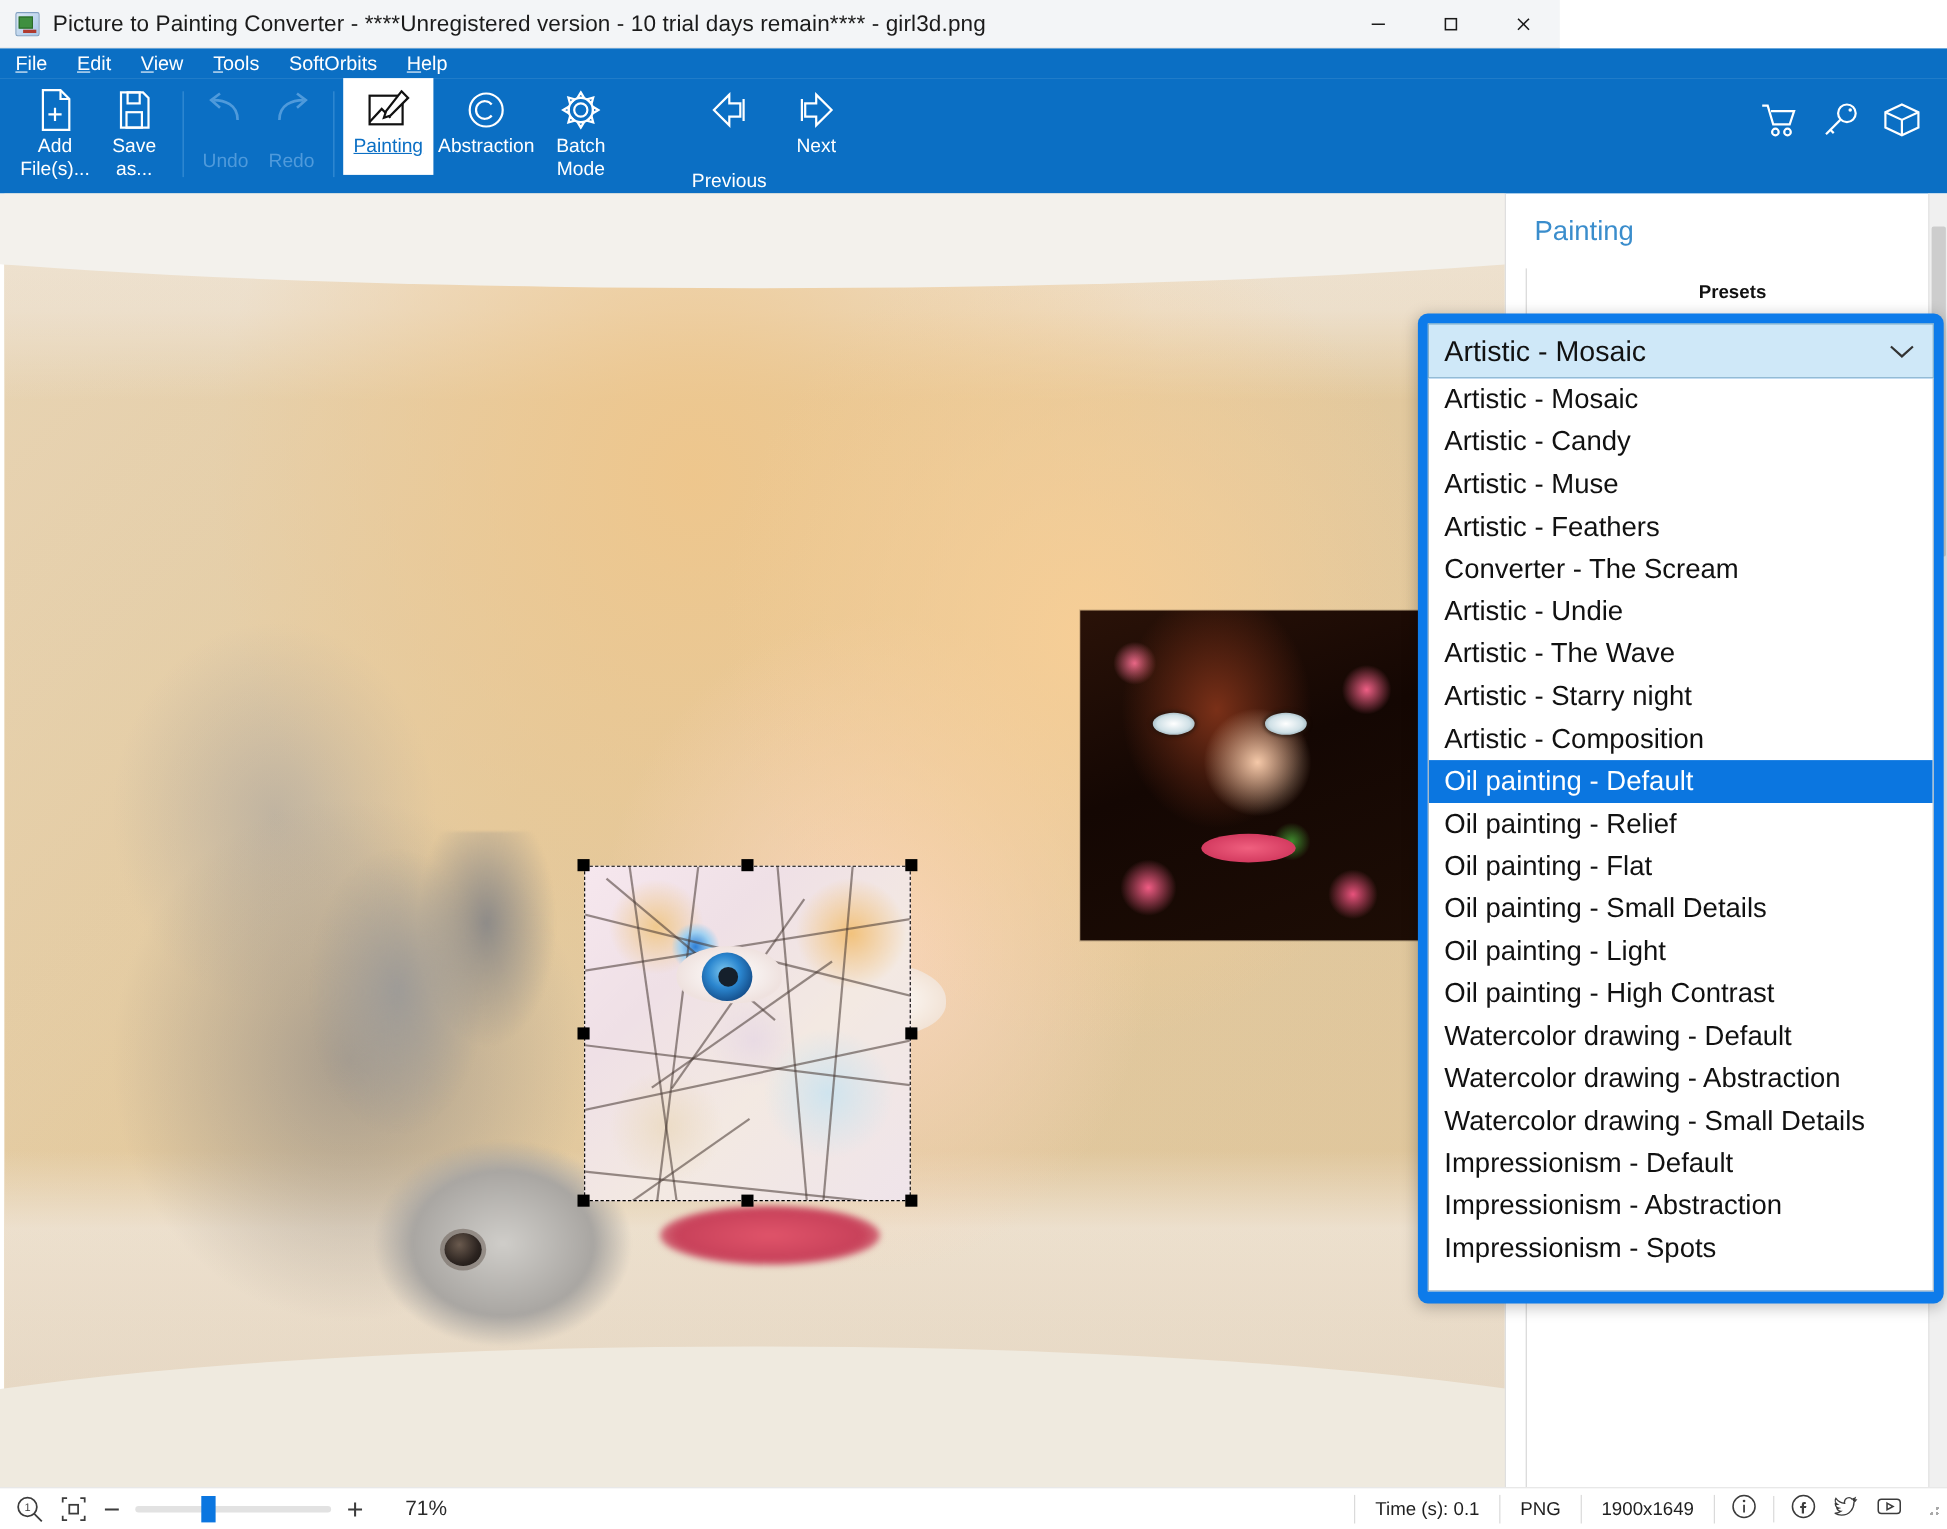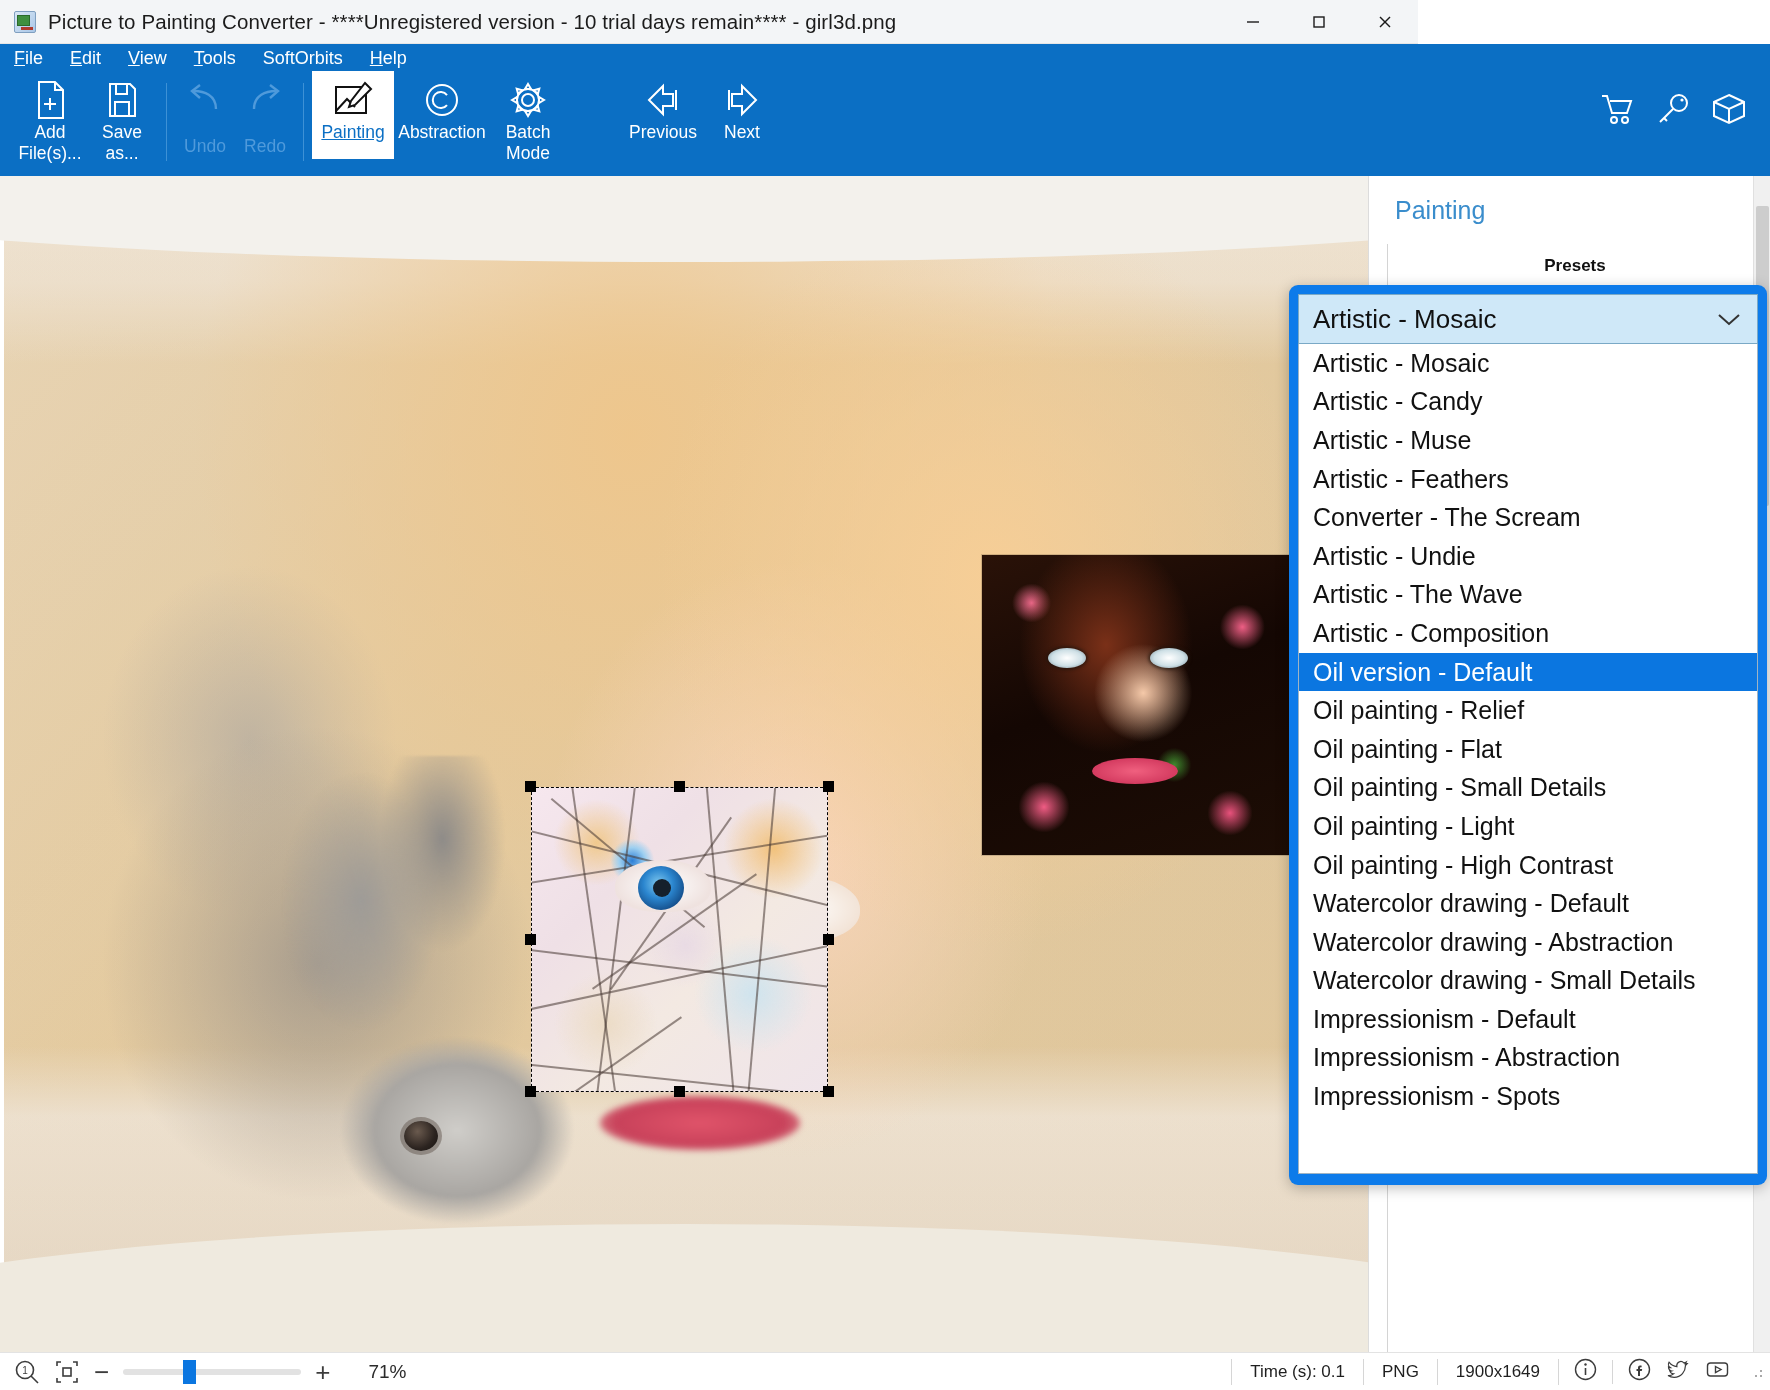--- a/index.html
+++ b/index.html
@@ -436,21 +436,21 @@
                      M29.3 6.7 l-1.5 5.6 l-4.1 -4.1 z M6.7 29.3 l1.5 -5.6 l4.1 4.1 z"></path>
             <circle cx="18" cy="18" r="11"></circle>
           </g>
         </svg>
       </div>
       <div class="lbl"><span>Batch</span><br><span>Mode</span></div>
     </div>
 
     <div style="width:54px;"></div>
 
-    <div class="rb" style="width:86px;">
+    <div class="rb" style="width:86px;gap:32px;">
       <div class="glyph">
         <svg width="40" height="36" viewBox="0 0 40 36">
           <path d="M20 4 L6 18 L20 32 V24 H30 V12 H20 Z" fill="none" stroke="#fff" stroke-width="2"></path>
           <line x1="33" y1="8" x2="33" y2="28" stroke="#fff" stroke-width="2"></line>
         </svg>
       </div>
       <div class="lbl">Previous</div>
     </div>
 
     <div class="rb" style="width:72px;">
@@ -554,22 +554,23 @@
       </span>
     </div>
     <div class="combo-list">
       <div class="combo-opt">Artistic - Mosaic</div>
       <div class="combo-opt">Artistic - Candy</div>
       <div class="combo-opt">Artistic - Muse</div>
       <div class="combo-opt">Artistic - Feathers</div>
       <div class="combo-opt">Converter - The Scream</div>
       <div class="combo-opt">Artistic - Undie</div>
       <div class="combo-opt">Artistic - The Wave</div>
+      <div class="combo-opt">Artistic - Starry night</div>
       <div class="combo-opt">Artistic - Composition</div>
-      <div class="combo-opt selected">Oil version - Default</div>
+      <div class="combo-opt selected">Oil painting - Default</div>
       <div class="combo-opt">Oil painting - Relief</div>
       <div class="combo-opt">Oil painting - Flat</div>
       <div class="combo-opt">Oil painting - Small Details</div>
       <div class="combo-opt">Oil painting - Light</div>
       <div class="combo-opt">Oil painting - High Contrast</div>
       <div class="combo-opt">Watercolor drawing - Default</div>
       <div class="combo-opt">Watercolor drawing - Abstraction</div>
       <div class="combo-opt">Watercolor drawing - Small Details</div>
       <div class="combo-opt">Impressionism - Default</div>
       <div class="combo-opt">Impressionism - Abstraction</div>

